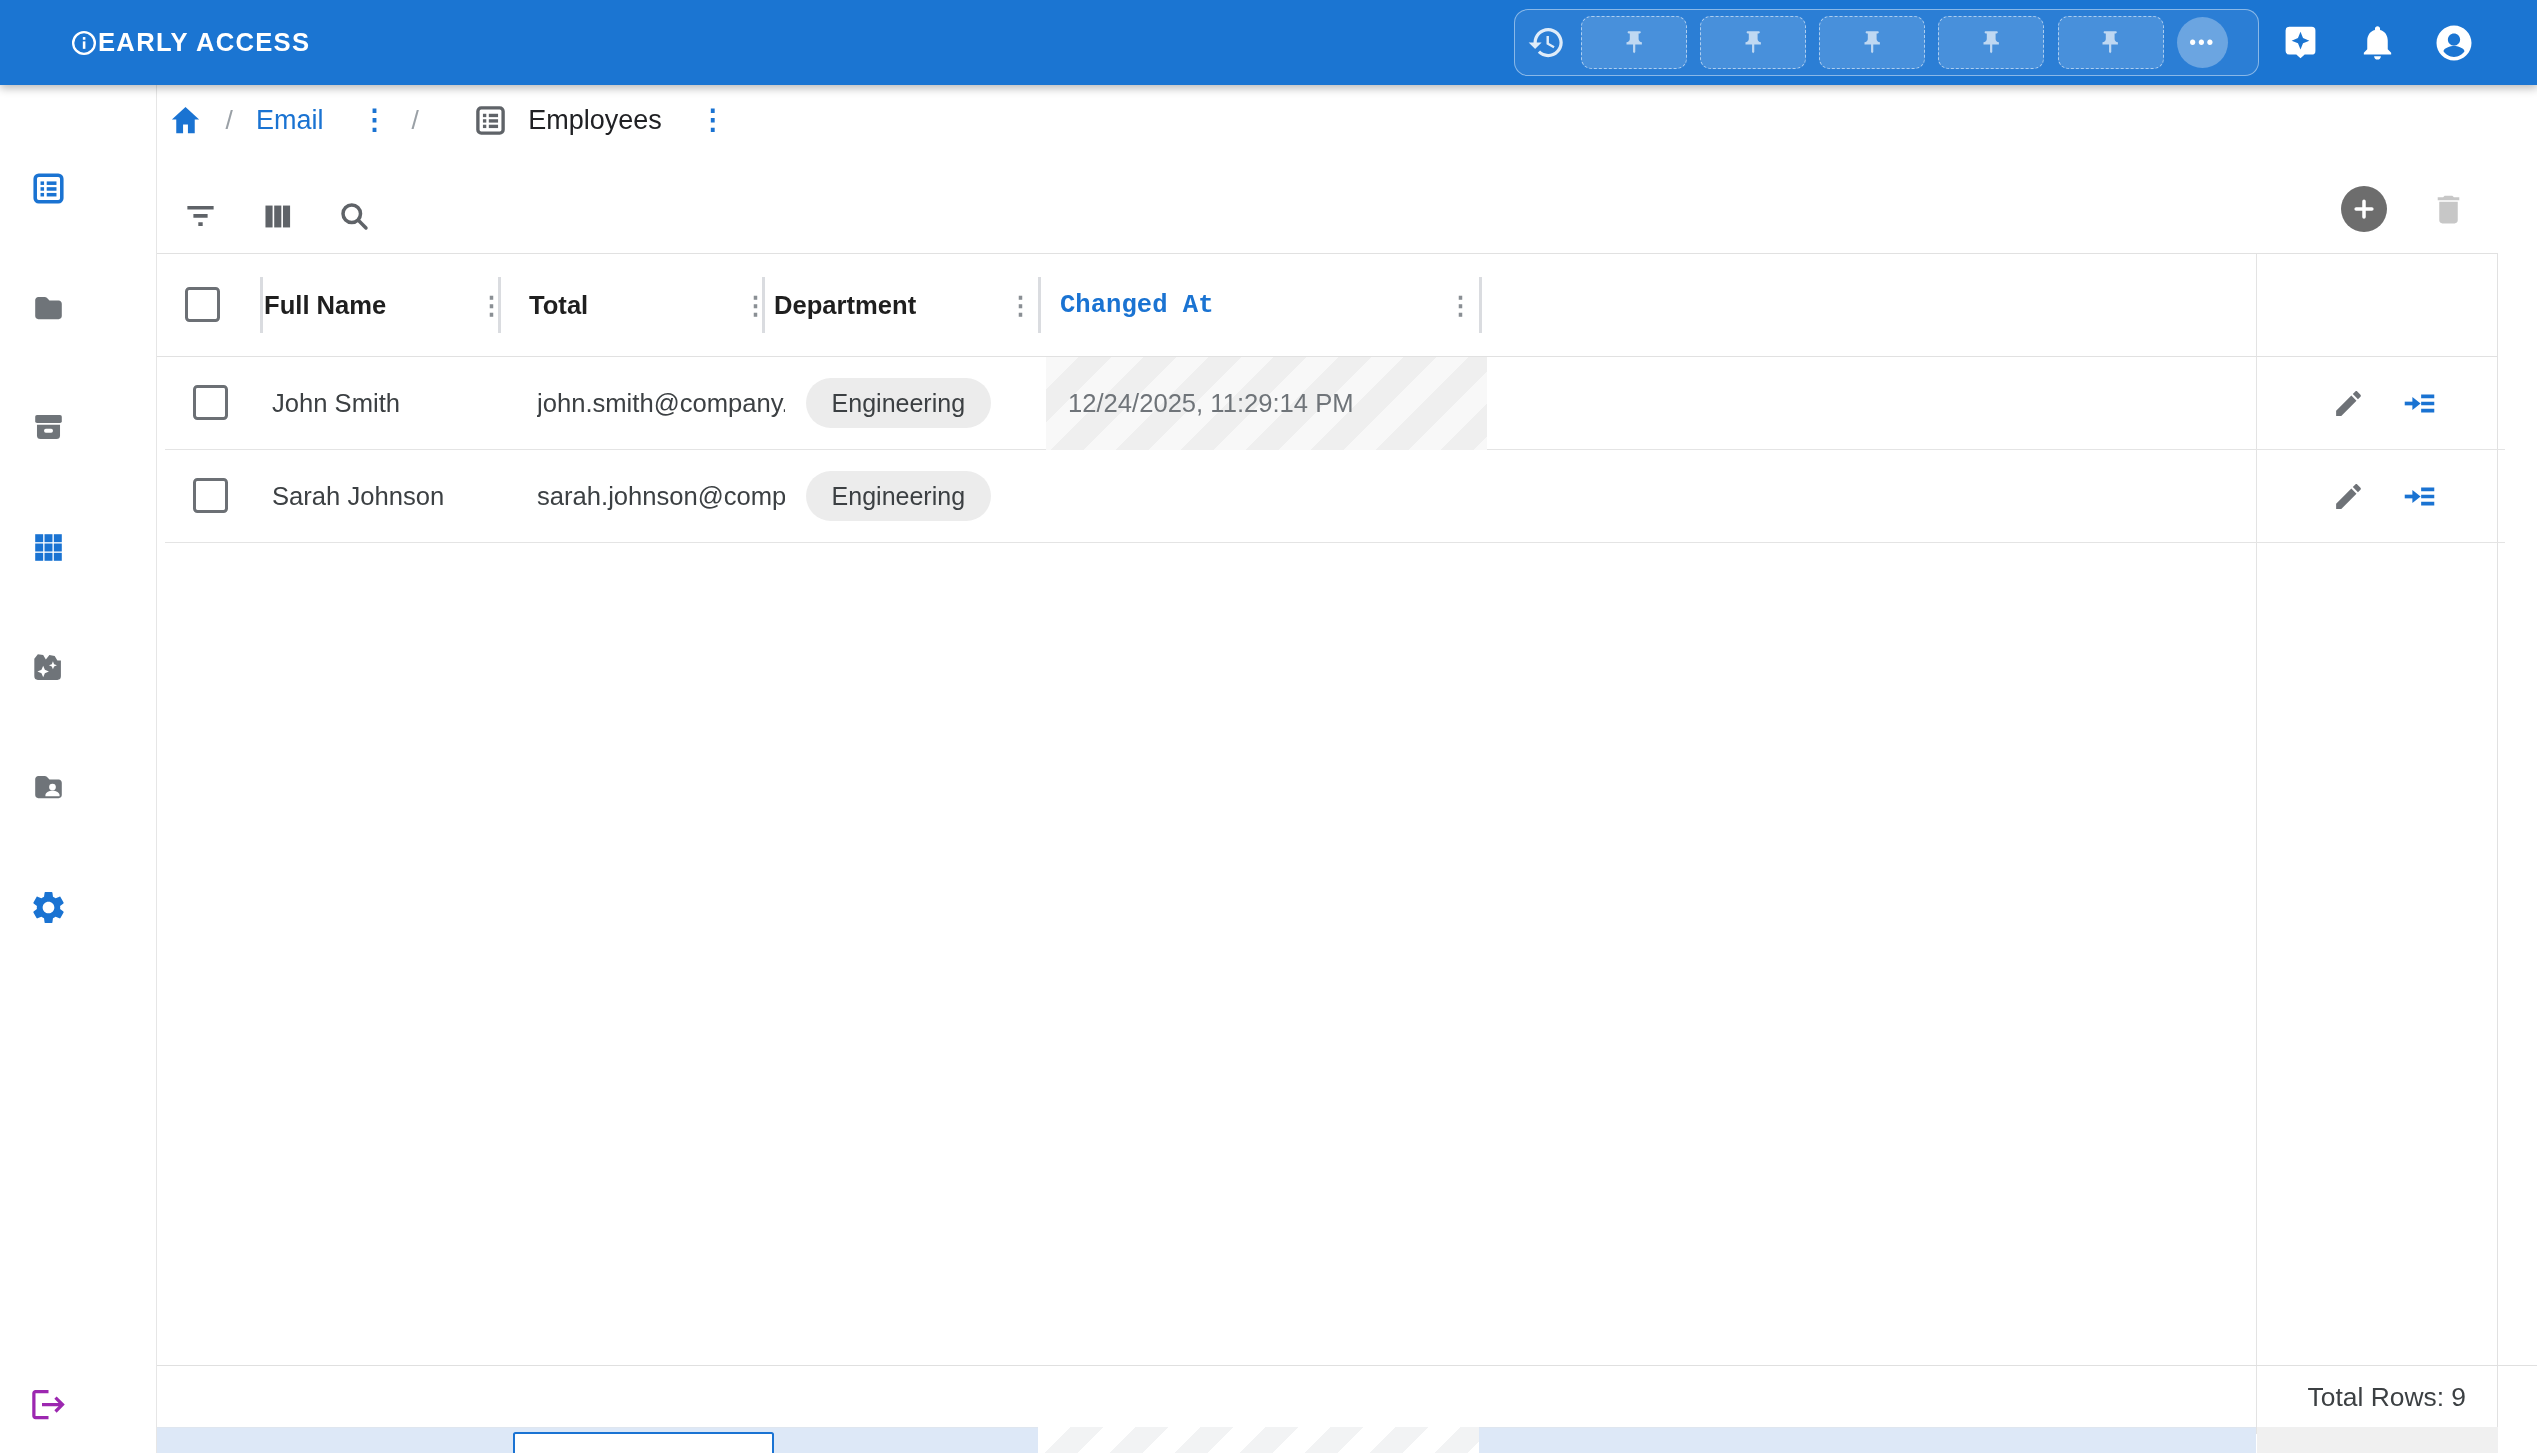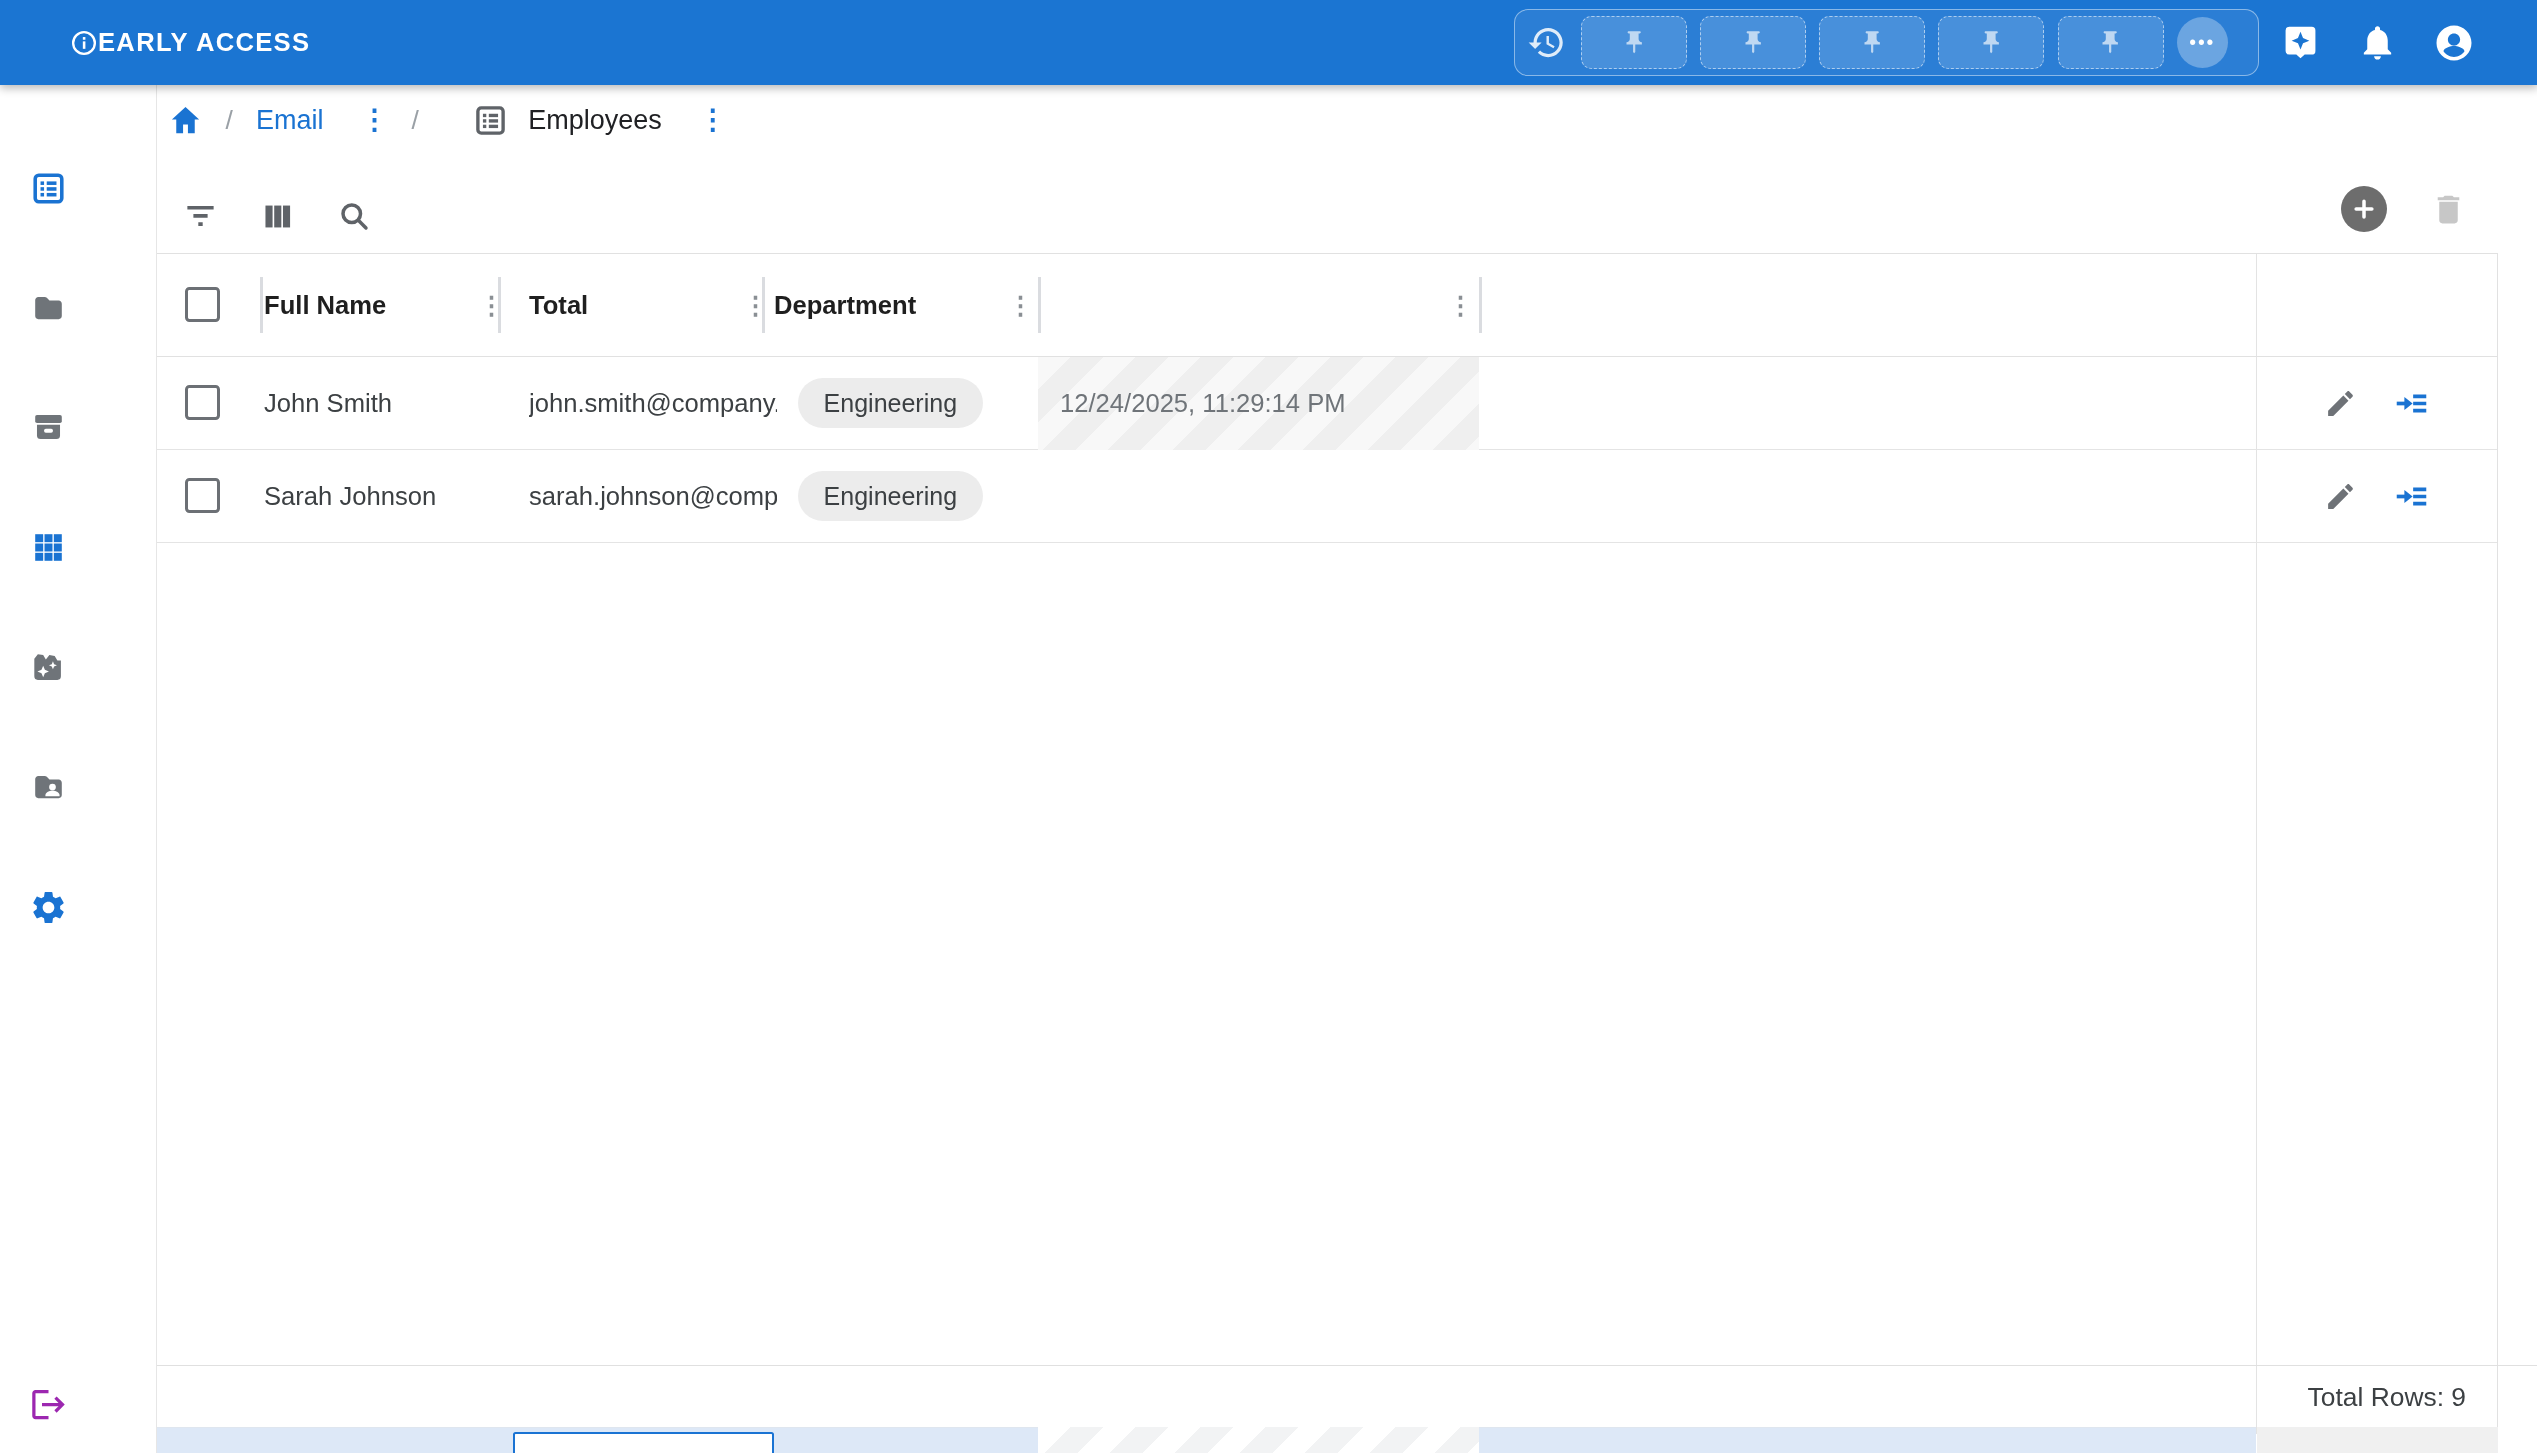--- a/index.html
+++ b/index.html
@@ -46,21 +46,21 @@
   .grid{position:absolute;left:0;top:168px;width:2341px;height:1181px;border-top:0.9px solid #e1e1e1;border-right:0.9px solid #e1e1e1;box-sizing:border-box;background:#fff;}
   .actioncol-line{position:absolute;left:2099px;top:0;width:0.9px;height:1180px;background:#e3e3e3;}
   .ghead{position:absolute;left:0;top:0;width:2340px;height:103px;border-bottom:0.9px solid #e1e1e1;box-sizing:border-box;}
   .tick{position:absolute;top:23px;width:2.6px;height:56px;background:#dadce0;}
   .hlabel{position:absolute;top:0;height:103px;display:flex;align-items:center;font-size:25.6px;font-weight:700;color:#1f1f1f;}
   .hlabel.computed{color:#1a73d2;font-family:"Liberation Mono",monospace;font-weight:700;}
   .hdots{position:absolute;top:0;height:103px;display:flex;align-items:center;color:#8a8f94;font-size:25px;font-weight:700;}
   .checkbox{position:absolute;left:28px;width:35px;height:35px;border:3.1px solid #6c7075;border-radius:4.4px;background:transparent;box-sizing:border-box;}
   .ghead .checkbox{top:33px;}
 
-  .grow{position:absolute;left:0;width:2340px;height:93px;border-bottom:0.9px solid #e4e4e4;box-sizing:border-box;}
+  .grow{position:absolute;left:8px;width:2340px;height:93px;border-bottom:0.9px solid #e4e4e4;box-sizing:border-box;}
   .grow .checkbox{top:28px;}
   .cell-name{position:absolute;left:107px;top:0;height:93px;display:flex;align-items:center;font-size:25.6px;color:#3c4043;}
   .cell-email{position:absolute;left:372px;top:0;width:248px;height:93px;display:flex;align-items:center;
     font-size:25.6px;color:#3c4043;overflow:hidden;white-space:nowrap;}
   .chip{position:absolute;left:641px;top:21px;height:50px;border-radius:25.6px;background:#ececec;color:#3c4043;
     font-size:25px;display:flex;align-items:center;padding:0 25.6px;}
   .cell-hatch{position:absolute;left:881px;top:0;width:441px;height:93px;
     background:repeating-linear-gradient(135deg,#f8f8f8 0 23px,#efefef 23px 46px);
     display:flex;align-items:center;}
   .cell-hatch .dt{margin-left:22px;font-size:25.6px;color:#6f7479;white-space:nowrap;}
@@ -293,20 +293,21 @@
         <span class="tick" style="left:103px"></span>
         <span class="hlabel" style="left:107px">Full Name</span>
         <span class="hdots" style="left:322px">⋮</span>
         <span class="tick" style="left:341px"></span>
         <span class="hlabel" style="left:372px">Total</span>
         <span class="hdots" style="left:586px">⋮</span>
         <span class="tick" style="left:605px"></span>
         <span class="hlabel" style="left:617px">Department</span>
         <span class="hdots" style="left:851px">⋮</span>
         <span class="tick" style="left:881px"></span>
+        <span class="hlabel computed" style="left:903px">Changed At</span>
         <span class="hdots" style="left:1291px">⋮</span>
         <span class="tick" style="left:1322px"></span>
       </div>
 
       <div class="grow" style="top:103px">
         <span class="checkbox"></span>
         <span class="cell-name">John Smith</span>
         <span class="cell-email">john.smith@company.com</span>
         <span class="chip">Engineering</span>
         <span class="cell-hatch">

